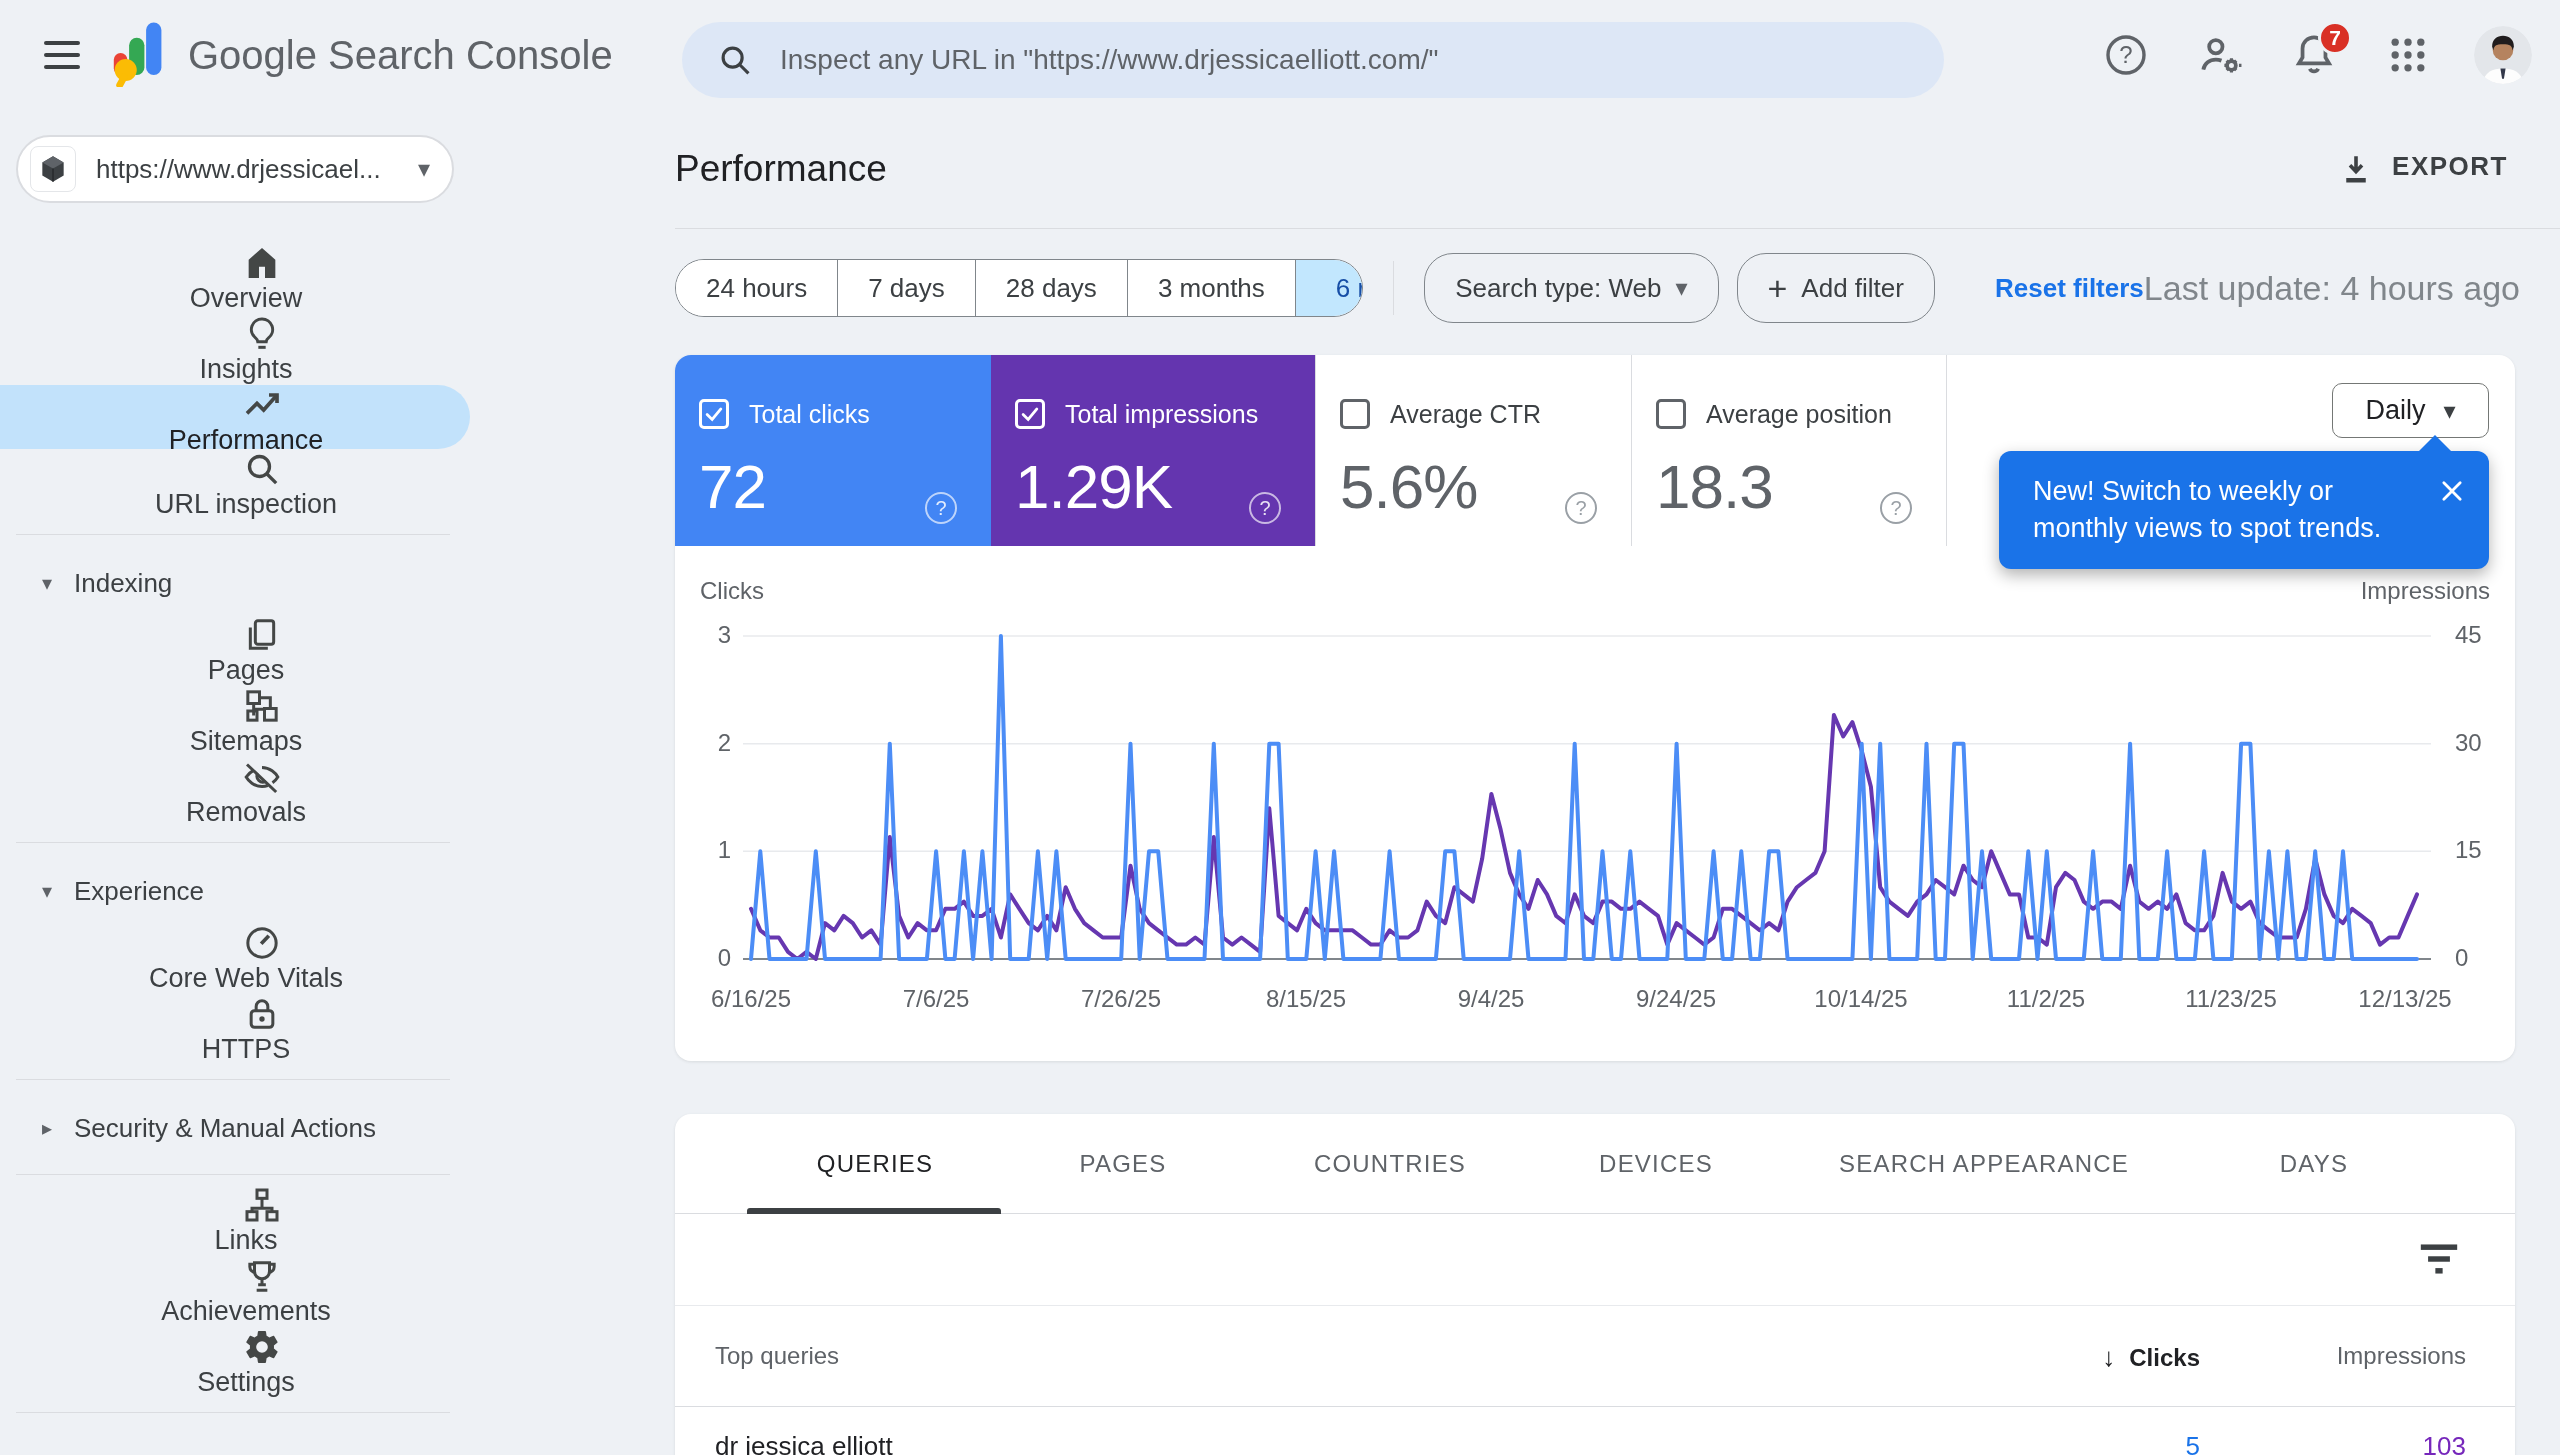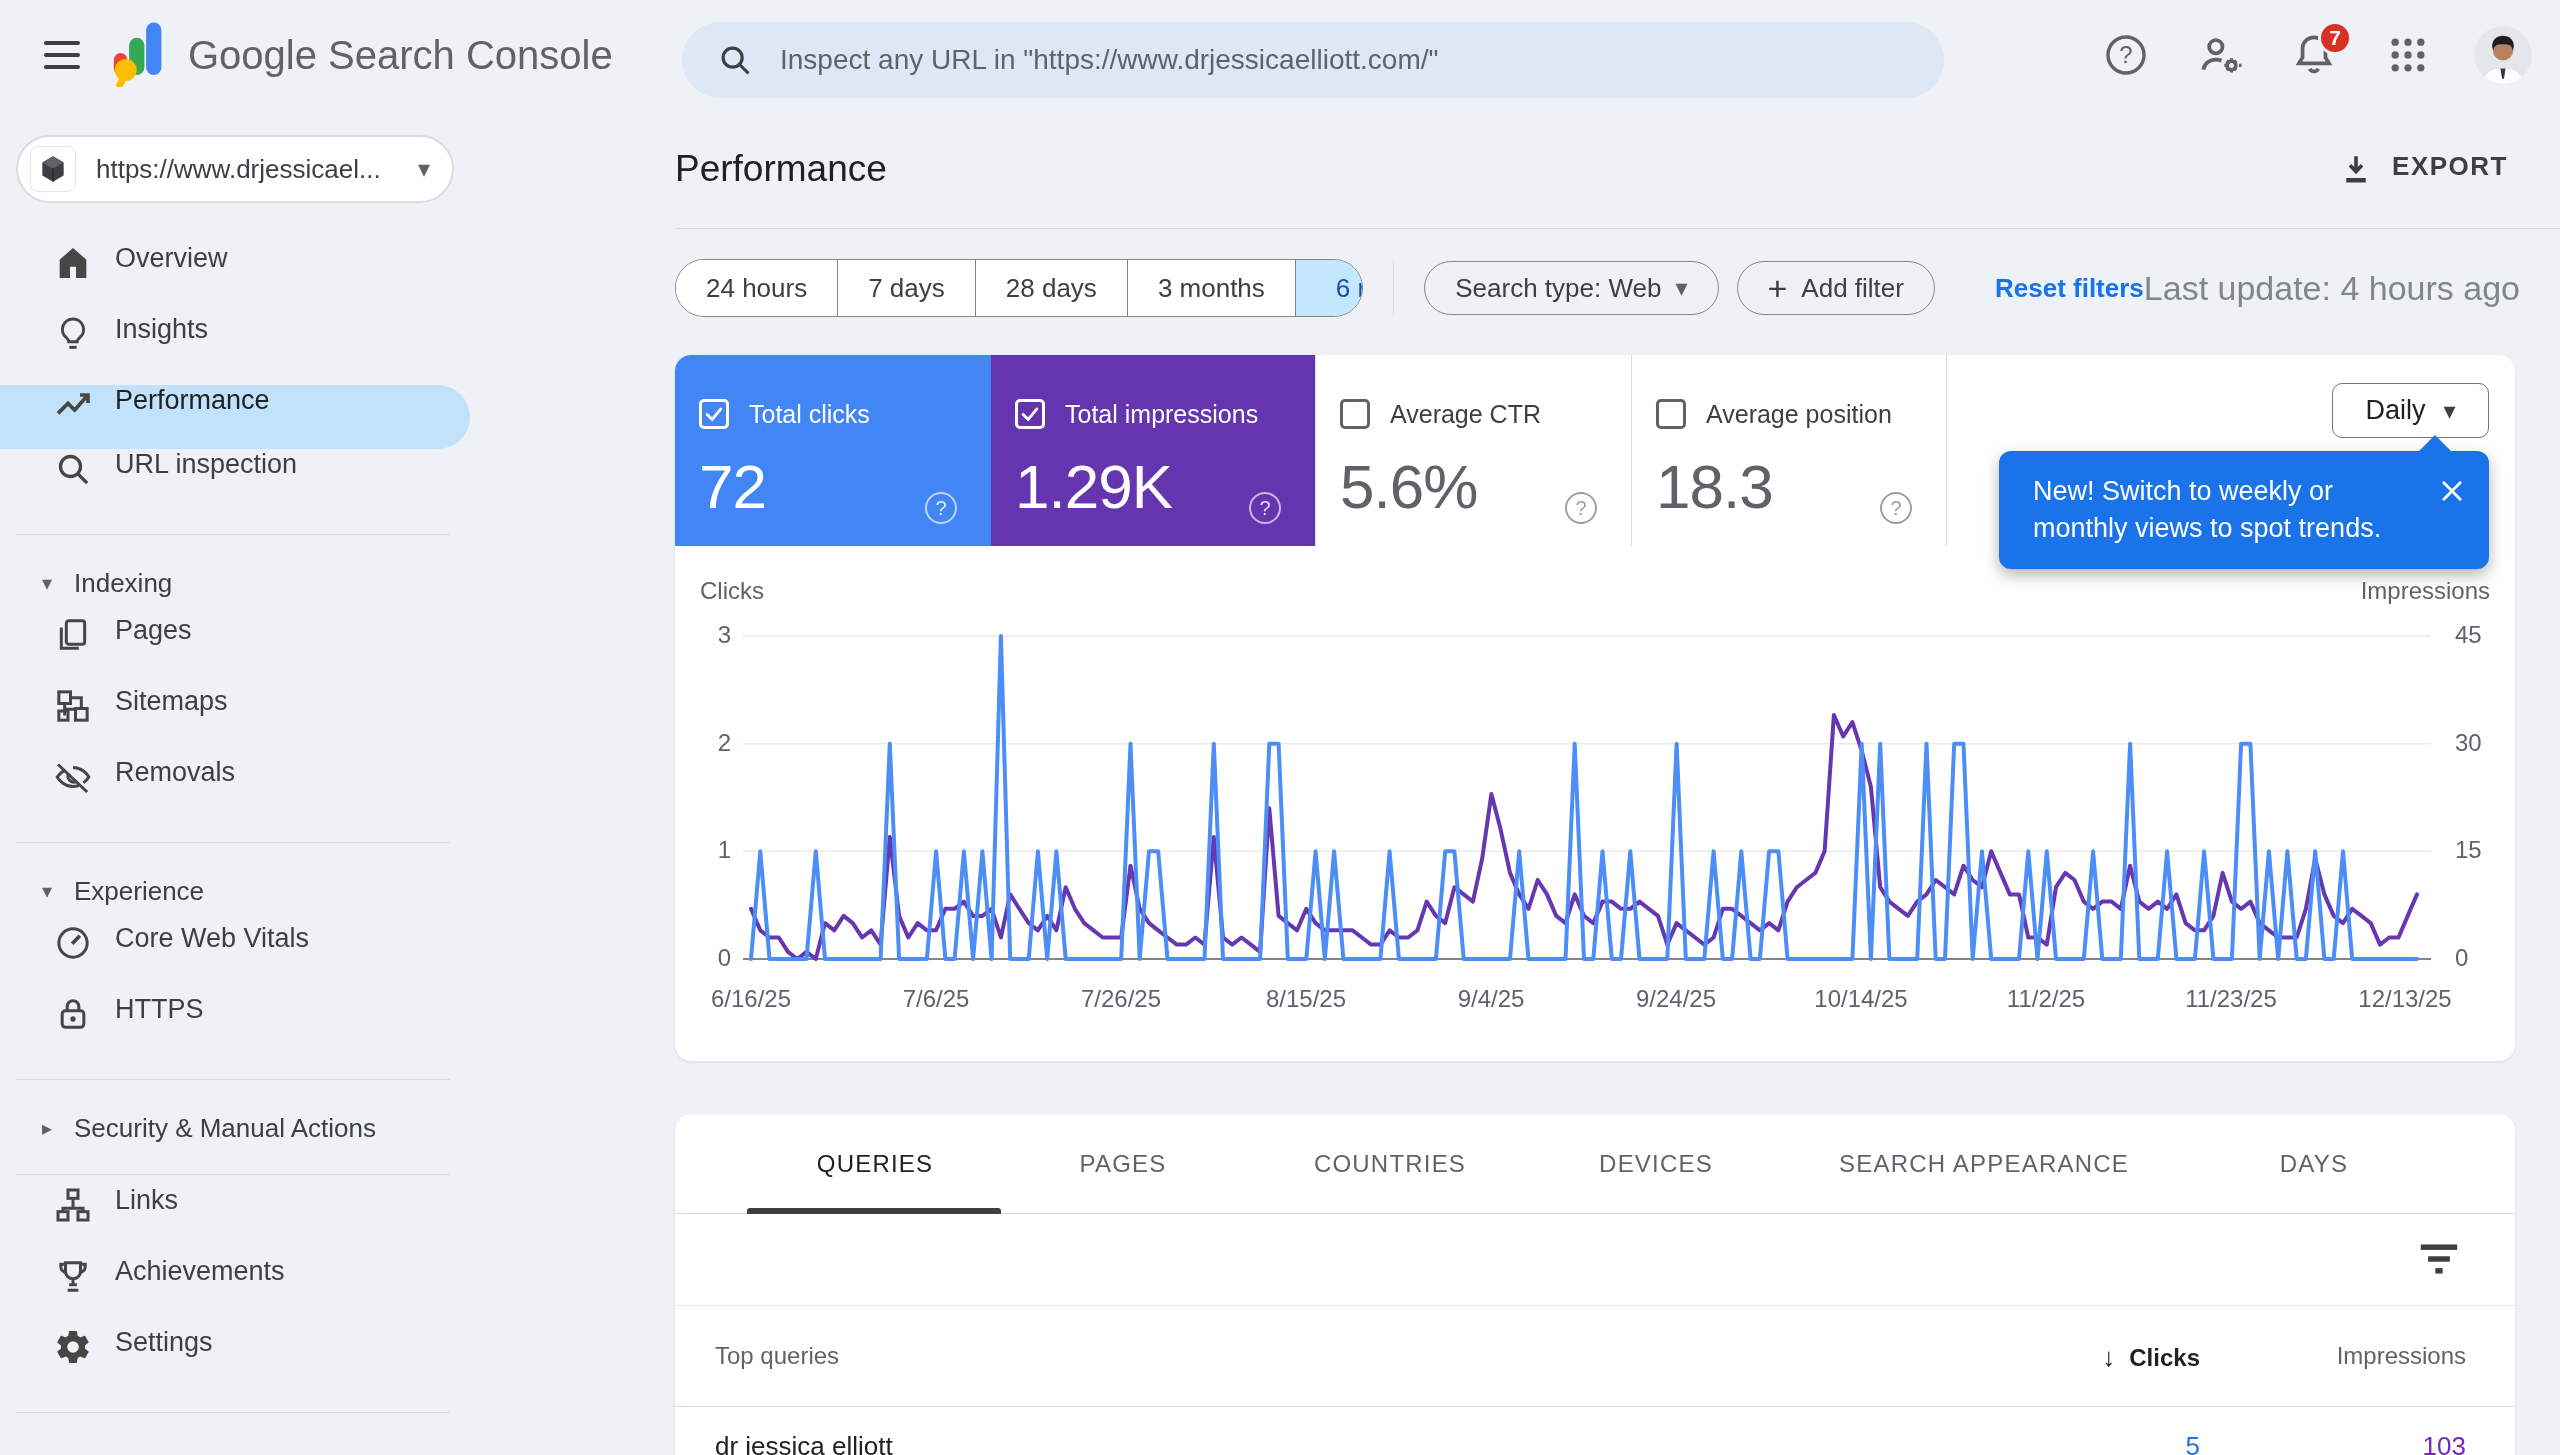--- a/index.html
+++ b/index.html
@@ -21,21 +21,21 @@
   .badge { position:absolute; top:-6px; right:-10px; min-width:34px; height:34px; border-radius:17px; background:#d93025; color:#fff; font-size:21px; display:flex; align-items:center; justify-content:center; border:3px solid #eef1f5; font-weight:bold; }
   .avatar-btn { width:58px; height:58px; border-radius:50%; overflow:hidden; border:none; padding:0; cursor:pointer; background:transparent; }
 
   
   .sidebar { position:absolute; left:0; top:110px; width:470px; bottom:0; }
   .property-pill { margin:25px 16px 0 16px; height:68px; border:2px solid #dadce0; background:#fff; border-radius:36px; display:flex; align-items:center; padding:0 22px 0 12px; cursor:pointer; }
   .prop-icon-box { width:46px; height:46px; border-radius:8px; border:1px solid #e4e6e9; background:#fff; display:flex; align-items:center; justify-content:center; }
   .prop-label { flex:1; margin-left:20px; font-size:26px; color:#3c4043; white-space:nowrap; overflow:hidden; }
   .caret { font-size:24px; color:#5f6368; line-height:1; }
   .nav { margin-top:40px; }
-  .nav-item { position:relative; height:71px; display:flex; align-items:flex-start; cursor:pointer; }
+  .nav-item { position:relative; height:71px; display:flex; align-items:center; cursor:pointer;flex-direction:column; }
   .nav-item .nicon { width:40px; height:40px; margin-left:53px; color:#444746; flex:0 0 auto; display:flex; align-items:center; justify-content:center; }
   .nav-item .nlabel { margin-left:22px; font-size:27px; color:#3c4043; white-space:nowrap; }
   .nav-item.active { background:#c2e2fb; border-radius:0 36px 36px 0; height:64px; }
   .nav-item.active .nlabel { color:#202124; }
   .side-divider { height:1px; background:#dadce0; margin:14px 20px 0 16px; }
   .section-head { height:64px; margin-top:16px; display:flex; align-items:center; cursor:pointer; }
   .section-head .s-caret { width:26px; margin-left:42px; font-size:20px; color:#5f6368; }
   .section-head .s-label { margin-left:6px; font-size:26px; color:#3c4043; }
 
   
@@ -45,21 +45,21 @@
   .export-btn { margin-left:auto; margin-right:52px; display:flex; align-items:flex-start; gap:18px; background:transparent; border:none; cursor:pointer; color:#3c4043; font-size:26px; letter-spacing:1.5px; font-weight:bold; font-family:inherit; }
   .head-divider { height:1px; background:#dadce0; }
 
   .filter-row { margin-top:30px; height:58px; display:flex; align-items:center; }
   .seg-group { display:flex; height:58px; border:1.5px solid #80868b; border-radius:29px; overflow:hidden; background:#fff; }
   .seg { display:flex; align-items:center; justify-content:center; padding:0 30px; font-size:26px; color:#3c4043; border-right:1.5px solid #80868b; cursor:pointer; white-space:nowrap; background:#fff; border-top:none;border-bottom:none;border-left:none; font-family:inherit; }
   .seg:last-child { border-right:none;padding-left:40px; }
   .seg.selected { background:#c2e7fe; color:#174ea6; gap:16px; }
   .seg.selected .caret { color:#174ea6; }
   .v-sep { width:1.5px; height:54px; background:#dadce0; margin:0 30px; }
-  .pill-btn { height:54px; border:1.5px solid #80868b; border-radius:29px; background:transparent; display:flex; align-items:center; padding:12px 30px; font-size:26px; color:#3c4043; gap:14px; cursor:pointer; font-family:inherit; white-space:nowrap; }
+  .pill-btn { height:70px; border:1.5px solid #80868b; border-radius:29px; background:transparent; display:flex; align-items:center; padding:12px 30px; font-size:26px; color:#3c4043; gap:14px; cursor:pointer; font-family:inherit; white-space:nowrap; }
   .pill-btn + .pill-btn { margin-left:18px; }
   .link-btn { margin-left:60px; border:none; background:transparent; color:#1a73e8; font-size:26px; font-weight:bold; cursor:pointer; font-family:inherit; white-space:nowrap; }
   .last-update { margin-left:auto; margin-right:40px; color:#80868b; font-size:34px; white-space:nowrap; }
 
   
   .card { background:#fff; border-radius:16px; box-shadow:0 1px 3px rgba(60,64,67,.12); }
   .card1 { position:relative; margin-top:38px; width:1840px; height:706px; overflow:hidden; }
   .metric-band { position:absolute; left:0; top:0; height:191px; width:1840px; display:flex; }
   .metric { position:relative; width:316px; height:191px; padding:44px 0 0 24px; cursor:pointer; }
   .metric .mrow { display:flex; align-items:center; gap:20px; }

